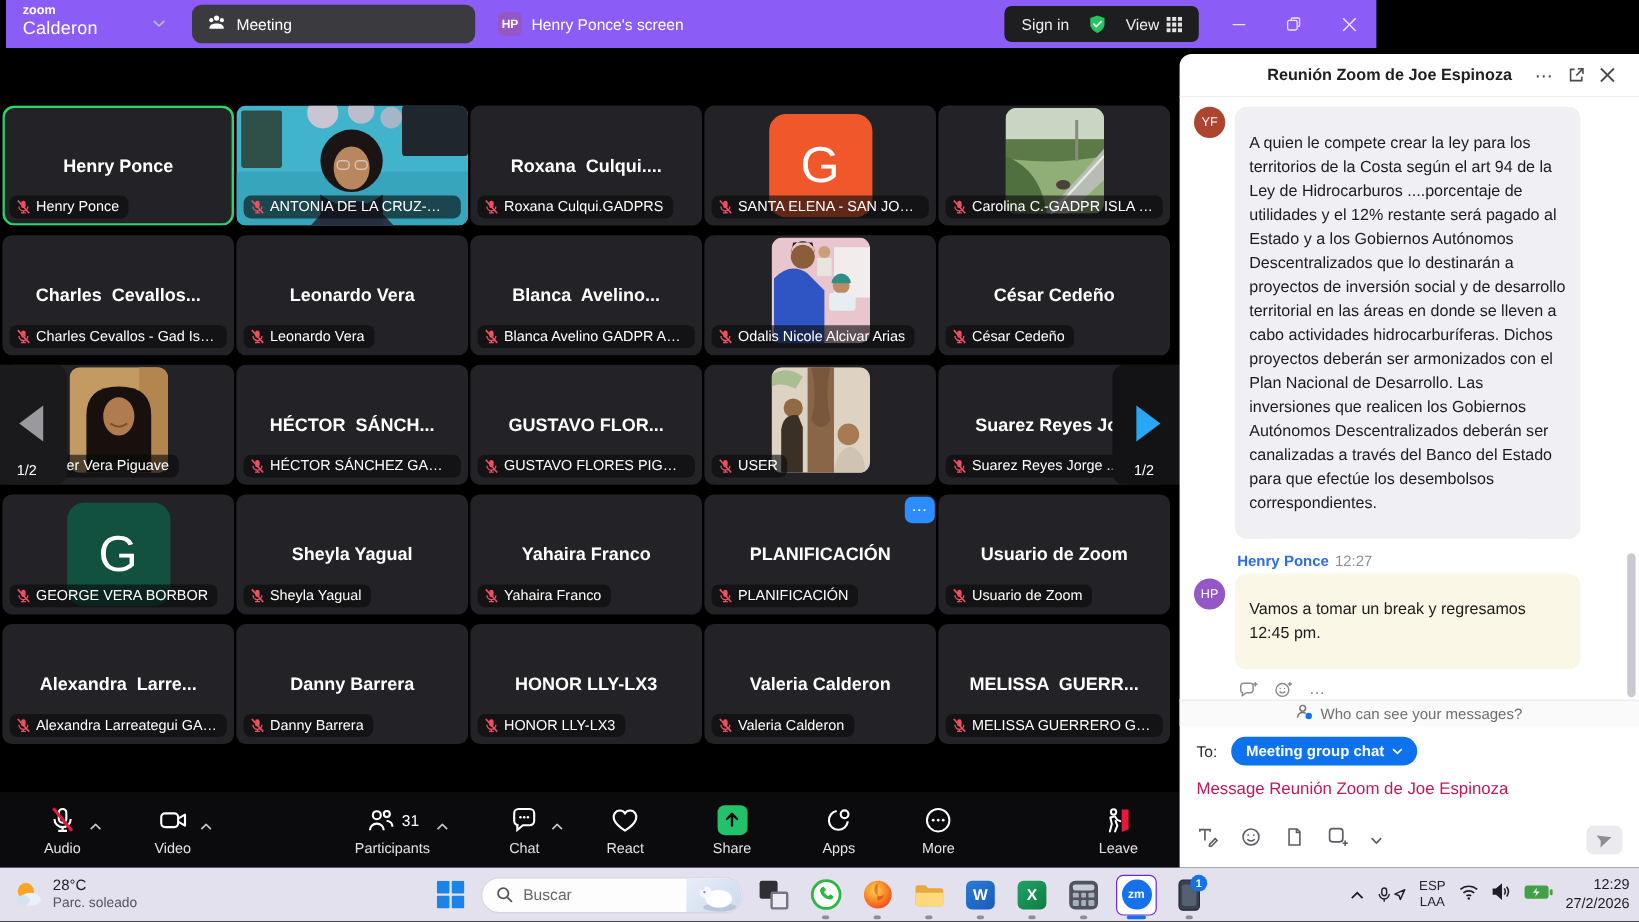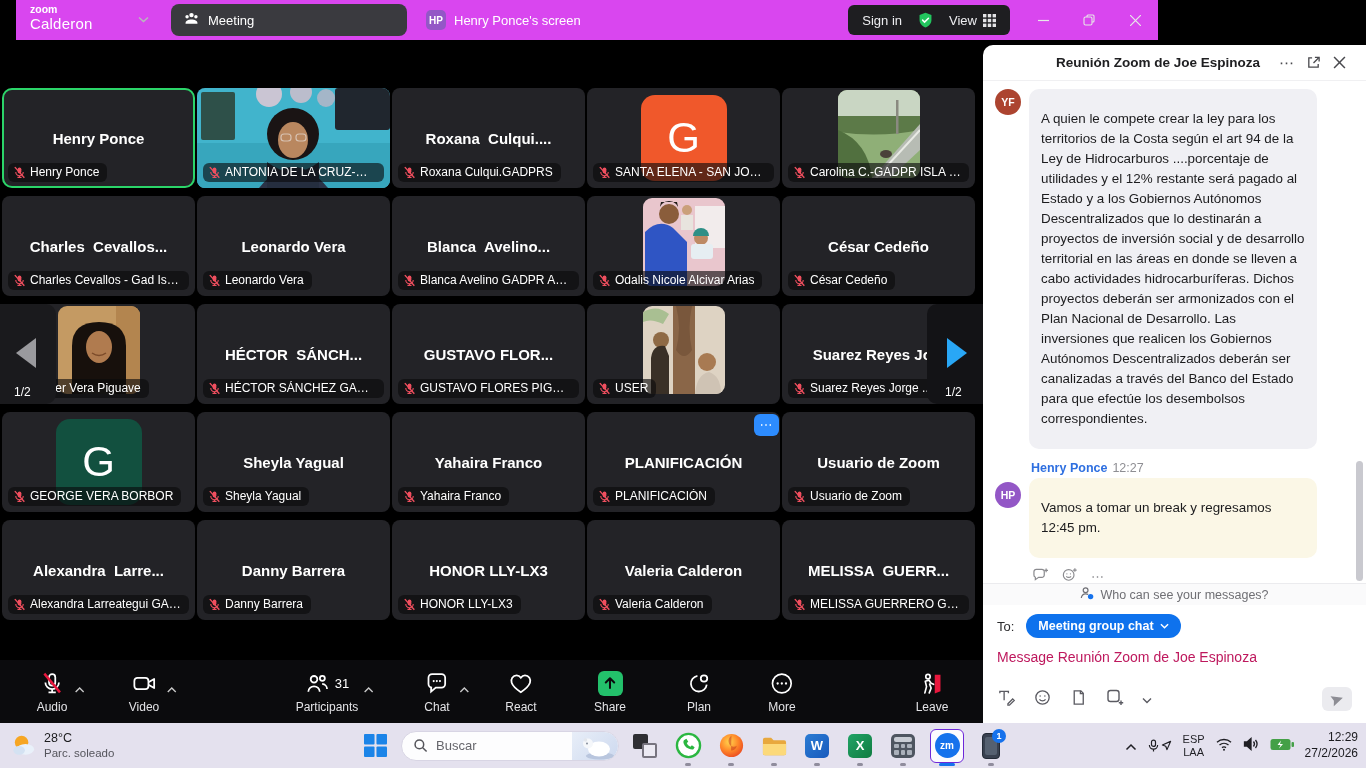--- a/index.html
+++ b/index.html
@@ -1,20 +1,20 @@
 <!DOCTYPE html>
 <html><head>
 <meta charset="utf-8">
 <style>
   *{margin:0;padding:0;box-sizing:border-box}
   html,body{width:1366px;height:768px;background:#000;font-family:"Liberation Sans",sans-serif;overflow:hidden}
   .app{position:relative;width:1366px;height:768px;background:#000}
 
   
-  .titlebar{position:absolute;left:16px;top:0;width:1142px;height:40px;background:#d946ef;display:flex;align-items:center}
+  .titlebar{position:absolute;left:5px;top:0;width:1142px;height:40px;background:#8b5cf6;display:flex;align-items:center}
   .logo{position:absolute;left:14px;top:4px;color:#fff;line-height:1}
   .logo .l1{font-size:10.5px;font-weight:700;margin-bottom:1px}
   .logo .l2{font-size:15px;font-weight:400;letter-spacing:.2px}
   .logo-chevron{position:absolute;left:122px;top:12px;color:#b9b9bd;font-size:12px}
   .tab-meeting{position:absolute;left:155px;top:4px;width:236px;height:32px;background:#3a3a3f;border-radius:8px;display:flex;align-items:center;gap:8px;padding:0 12px;color:#fff;font-size:13px}
   .tab-screen{position:absolute;left:400px;top:4px;height:32px;display:flex;align-items:center;gap:8px;color:#fff;font-size:13px;padding:0 10px;border-radius:8px}
   .hp-badge{width:20px;height:20px;border-radius:5px;background:#9357C6;color:#fff;font-size:10px;font-weight:700;display:flex;align-items:center;justify-content:center}
   .account{position:absolute;right:148px;top:5px;height:30px;background:#1e1e21;border-radius:6px;display:flex;align-items:center;gap:15px;padding:0 14px;color:#ededf0;font-size:13px}
   .account .item{display:flex;align-items:center;gap:6px;cursor:pointer}
   .win-controls{position:absolute;right:0;top:0;height:40px;display:flex}
@@ -53,21 +53,21 @@
   .share-sq{width:25px;height:25px;background:#23C16B;border-radius:6px;display:flex;align-items:center;justify-content:center}
 
   
   .chat-panel{position:absolute;left:983px;top:45px;width:383px;height:678px;background:#fff;display:flex;flex-direction:column;border-radius:10px 0 0 0}
   .chat-header{height:36px;flex:none;display:flex;align-items:center;padding:0 20px;border-bottom:1px solid #f0f0f2}
   .chat-title{flex:1;text-align:center;font-size:13.5px;font-weight:700;color:#202022;padding-left:34px}
   .chat-hicons{display:flex;align-items:center;gap:12px;color:#4a4a4e}
   .chat-hicons .hi{cursor:pointer;font-size:15px;display:flex;align-items:center}
   .chat-messages{flex:1;position:relative;padding:8px 12px 0 12px;overflow:hidden}
   .msg{display:flex;gap:8px}
-  .msg-avatar{width:26px;height:26px;border-radius:50%;color:#fff;font-size:10.5px;font-weight:700;display:flex;align-items:center;justify-content:center;flex:none}
+  .msg-avatar{width:26px;height:26px;border-radius:50%;color:#fff;font-size:10.5px;font-weight:400;display:flex;align-items:center;justify-content:center;flex:none}
   .msg-bubble{background:#f0f0f4;border-radius:10px;padding:20px 12px;font-size:13.4px;line-height:20px;color:#1c1c1e;width:288px}
   .msg-bubble.cream{background:#fbf7e6}
   .msg2{margin-top:12px}
   .msg2 .msg-avatar{margin-top:21px}
   .msg-meta{font-size:12.5px;margin:0 0 3px 2px}
   .msg-sender{color:#2E6FE0;font-weight:600}
   .msg-time{color:#8e8e93;margin-left:5px}
   .msg-actions{display:flex;align-items:center;gap:13px;margin:9px 0 0 3px;color:#8a8a8e}
   .chat-scrollbar{position:absolute;right:3px;top:380px;width:7px;height:120px;background:#c9c9cf;border-radius:4px}
   .privacy{height:22px;flex:none;background:#fafafb;border-top:1px solid #ebebee;display:flex;align-items:center;justify-content:center;gap:6px;font-size:12.5px;color:#6f6f74}
@@ -657,21 +657,21 @@
       </div>
       <div class="lbl">Share</div>
     </div>
     <div class="tbi" style="left:699px">
       <div class="irow">
         <svg width="25" height="25" viewBox="0 0 24 24" fill="none" stroke="#fff" stroke-width="1.7">
             <path d="M10.5 4.6A7.6 7.6 0 1 0 19.4 13"></path>
             <circle cx="16.8" cy="7.2" r="3.1"></circle>
           </svg>
       </div>
-      <div class="lbl">Plan</div>
+      <div class="lbl">Apps</div>
     </div>
     <div class="tbi" style="left:782px">
       <div class="irow">
         <svg width="25" height="25" viewBox="0 0 24 24">
             <circle cx="12" cy="12" r="9" fill="none" stroke="#fff" stroke-width="1.6"></circle>
             <circle cx="8" cy="12" r="1.1" fill="#fff"></circle>
             <circle cx="12" cy="12" r="1.1" fill="#fff"></circle>
             <circle cx="16" cy="12" r="1.1" fill="#fff"></circle>
           </svg>
       </div>

